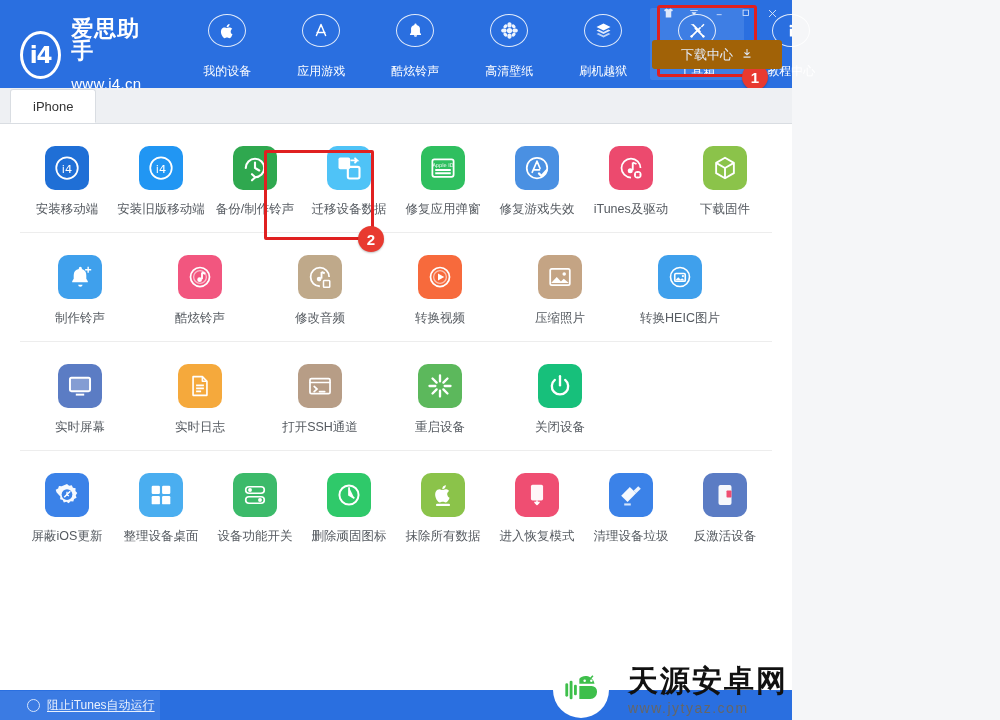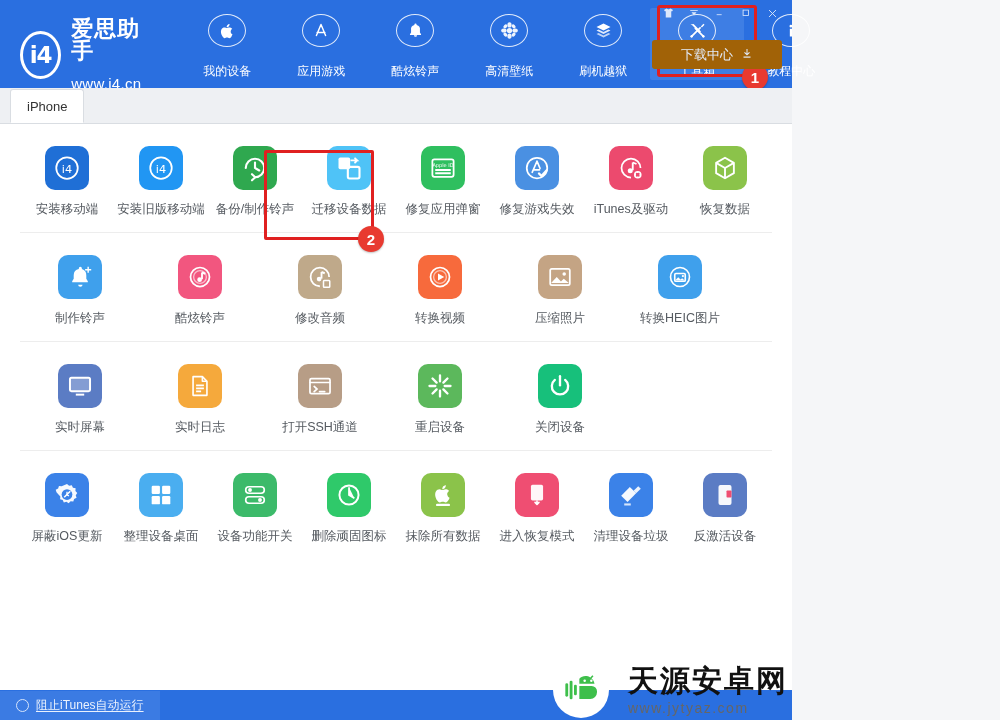--- a/index.html
+++ b/index.html
@@ -130,21 +130,21 @@
     height: 36px;
     flex: 0 0 36px;
     background: #eef0f3;
     border-bottom: 1px solid #d9dde2;
     display: flex; align-items: flex-end;
     padding-left: 10px;
     position: relative;
   }
   .tab {
     height: 34px;
-    padding: 0 16px;
+    padding: 0 22px;
     display: flex; align-items: center;
     font-size: 13px;
     color: #333;
     background: #ffffff;
     border: 1px solid #d9dde2;
     border-bottom: 1px solid #ffffff;
     border-radius: 3px 3px 0 0;
     cursor: pointer;
     position: relative;
     z-index: 2;
@@ -199,21 +199,21 @@
   
   .statusbar {
     height: 30px; flex: 0 0 30px;
     background: #2a6fe0;
     display: flex; align-items: center;
     position: relative;
     border-top: 1px solid #2a6fe0;
   }
   .status-left {
     display: flex; align-items: center; gap: 7px;
-    padding-left: 16px;
+    padding-left: 27px;
     background: #3b7be3;
     height: 30px;
     width: 160px;
     cursor: pointer;
   }
   .status-circle {
     width: 13px; height: 13px; border-radius: 50%;
     border: 1.5px solid #d6e4fb;
   }
   .status-text {
@@ -476,21 +476,21 @@
         <div class="cell-label">iTunes及驱动</div>
       </div>
 
       <div class="cell">
         <div class="icon" style="background:#8bc34a">
           <svg width="28" height="28" viewBox="0 0 24 24" fill="none" stroke="#fff" stroke-width="1.6" stroke-linejoin="round">
               <path d="M12 3.2l7.6 4.4v8.8L12 20.8 4.4 16.4V7.6z"></path>
               <path d="M12 12l7.6-4.4M12 12v8.8M12 12L4.4 7.6"></path>
             </svg>
         </div>
-        <div class="cell-label">恢复数据</div>
+        <div class="cell-label">下载固件</div>
       </div>
     </div>
 
     <div class="grid-row">
       <div class="cell">
         <div class="icon" style="background:#3fa0ec">
           <svg width="28" height="28" viewBox="0 0 24 24" fill="#fff">
               <path d="M11 4.6a1.3 1.3 0 012.6 0v.6a5.4 5.4 0 013.8 5.2v3.2l1.3 2.1v.9H5.3v-.9l1.3-2.1v-3.2A5.4 5.4 0 0111 5.2z"></path>
               <path d="M12.3 20.4a1.9 1.9 0 001.9-1.8h-3.8a1.9 1.9 0 001.9 1.8z"></path>
               <path d="M18.4 3.2h1.2v2h2v1.2h-2v2h-1.2v-2h-2V5.2h2z"></path>

